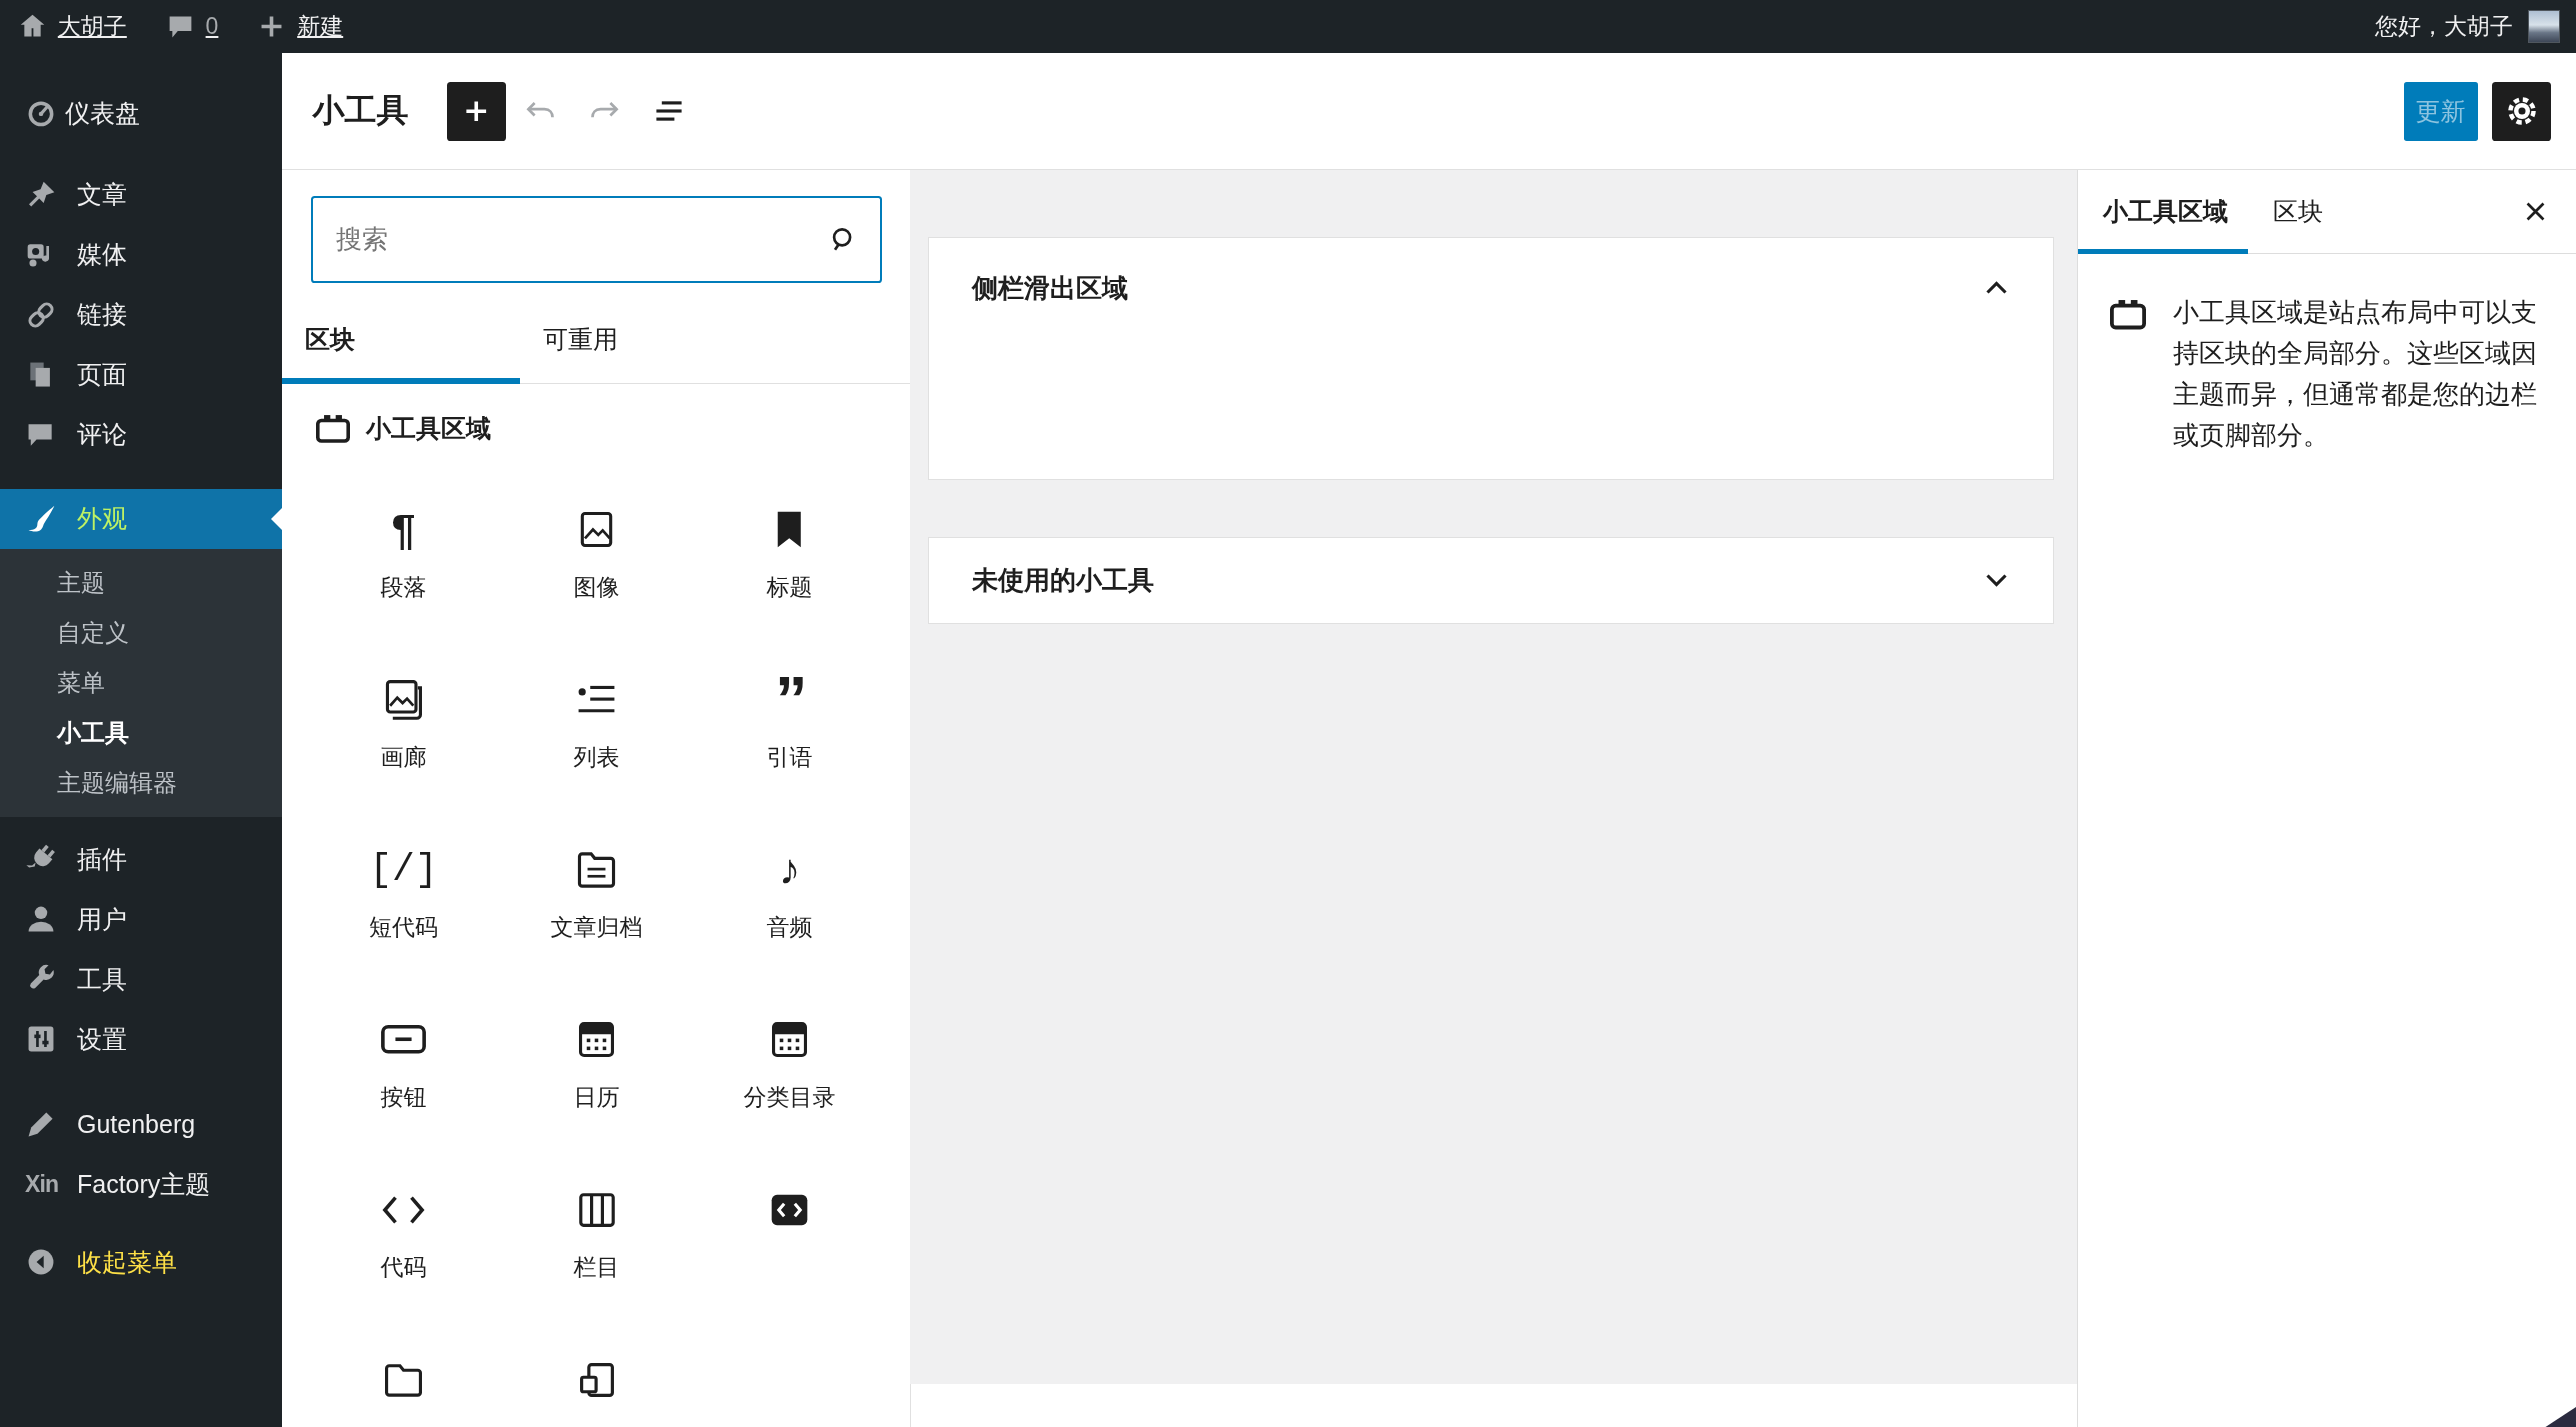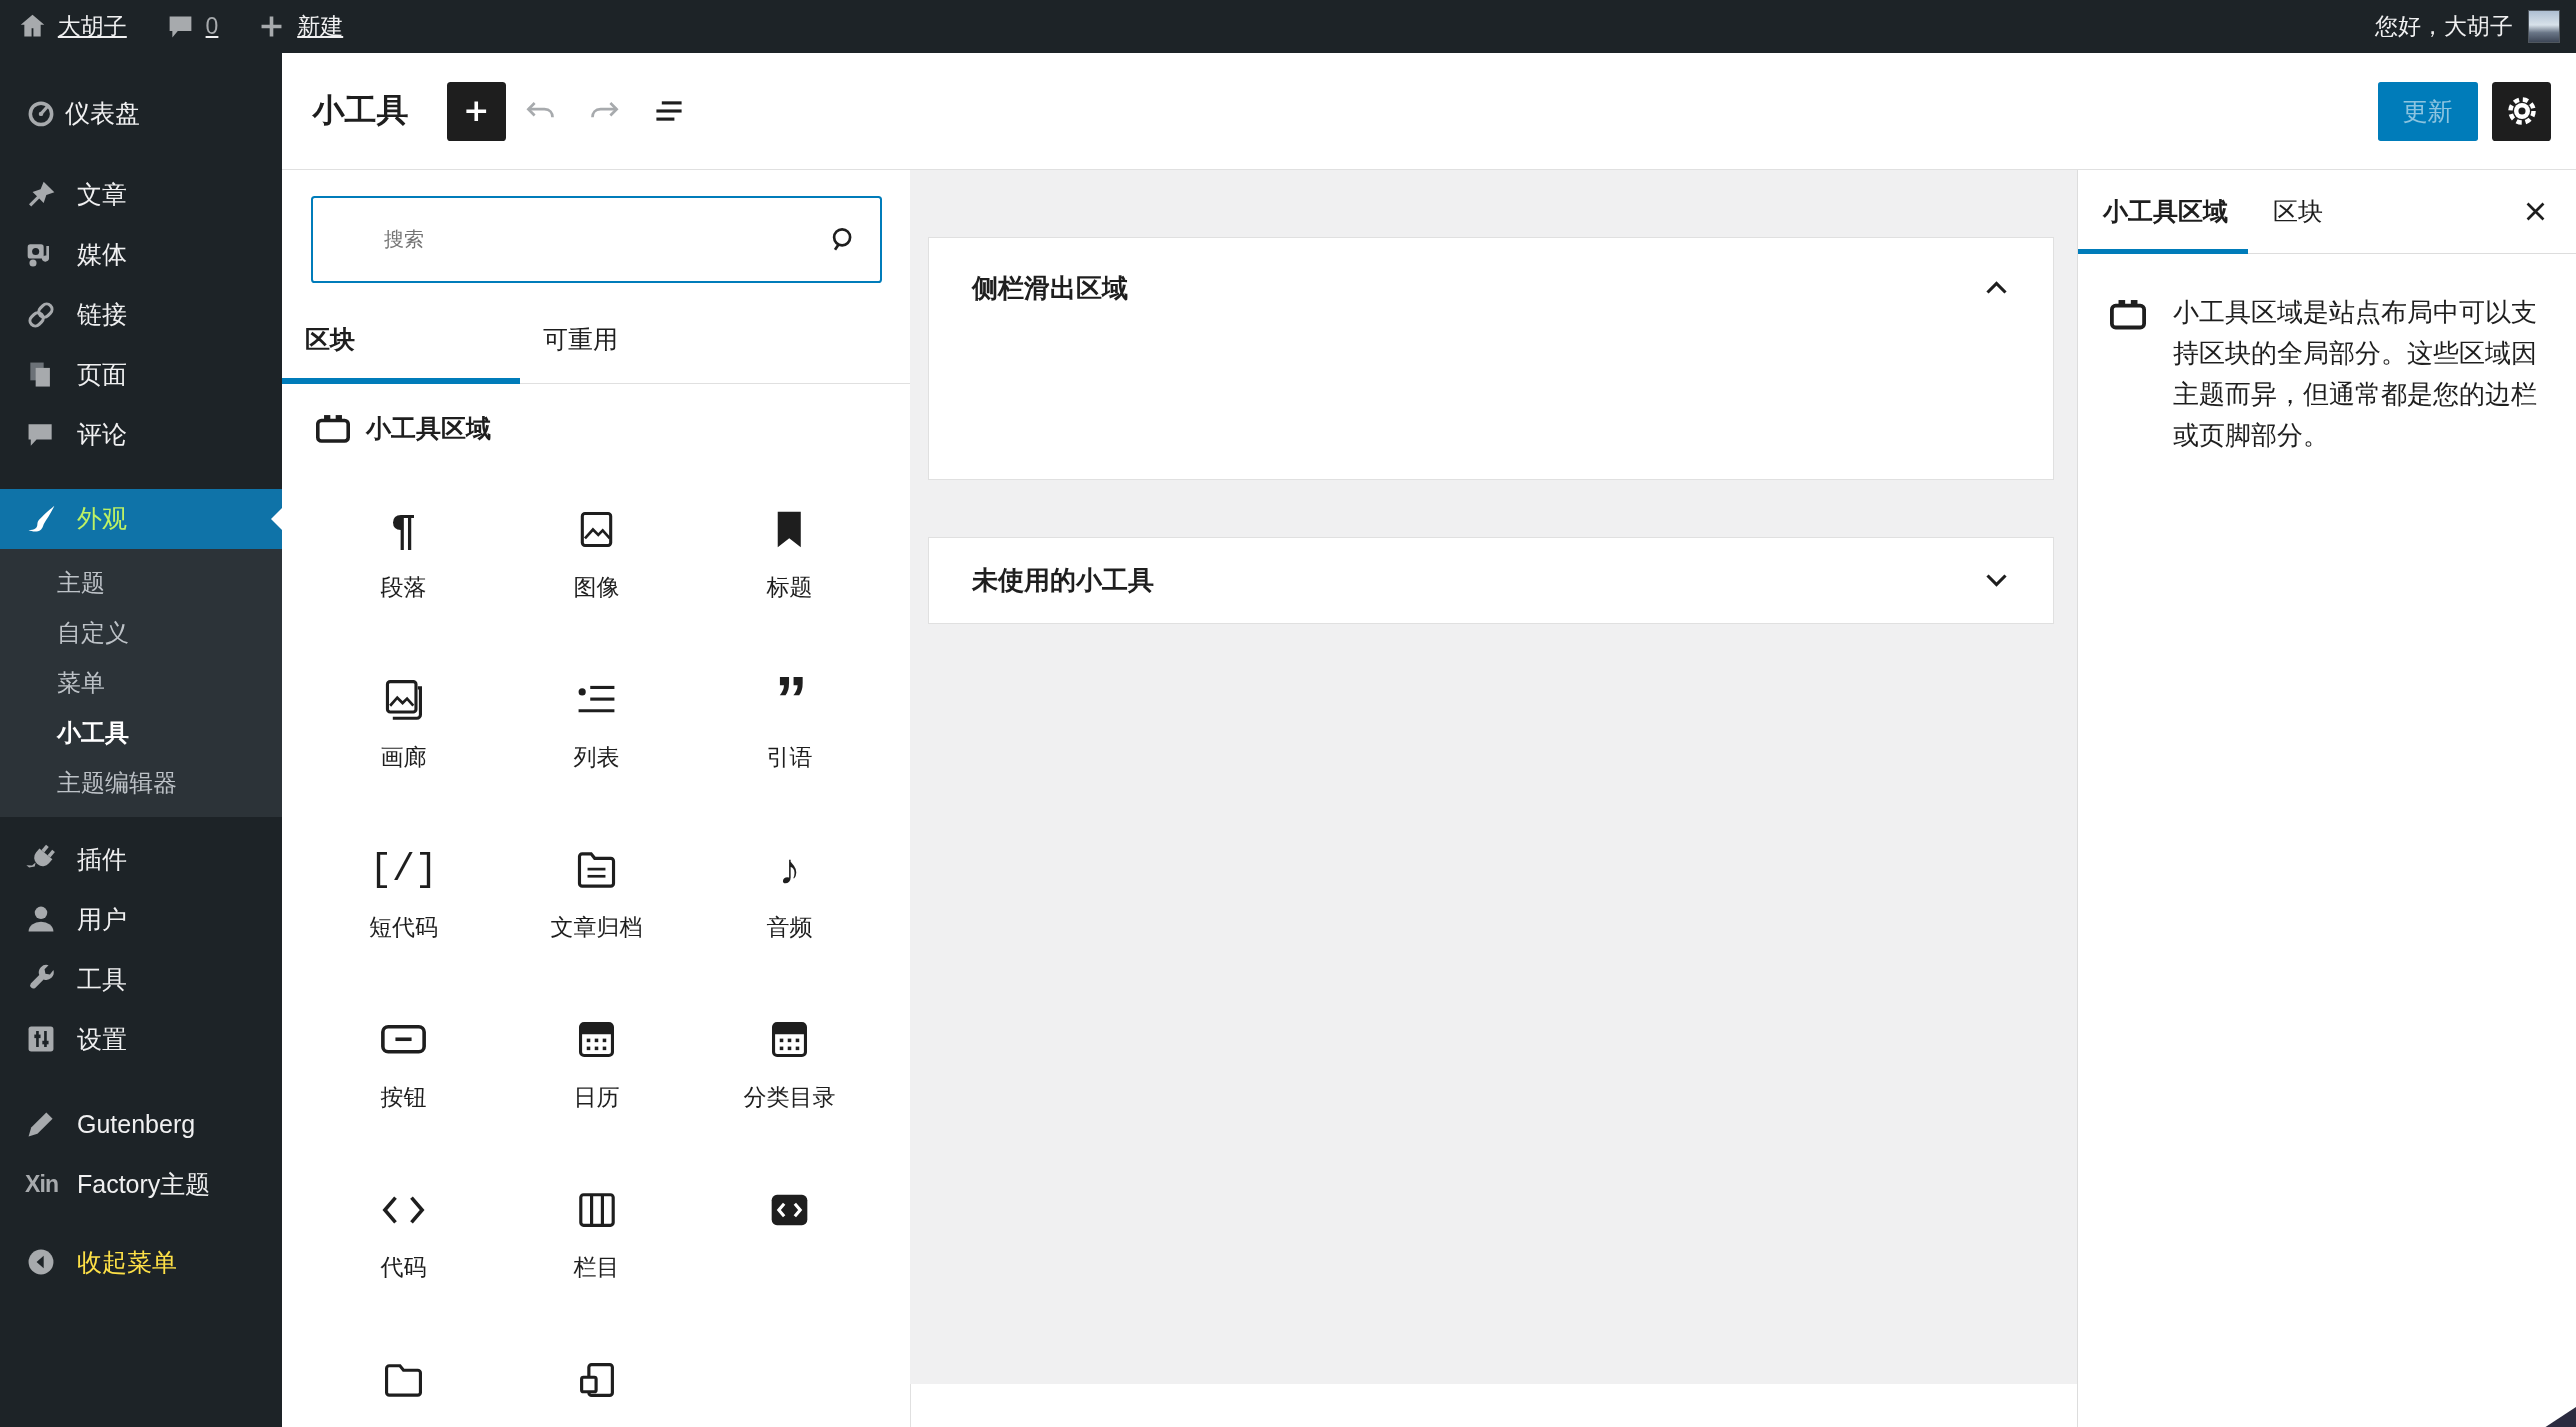--- a/index.html
+++ b/index.html
@@ -48,31 +48,31 @@
     position:absolute;left:282px;top:53px;width:2294px;height:117px;background:#fff;
     border-bottom:1.3px solid #e0e0e0;display:flex;align-items:center;box-sizing:border-box;
   }
   .ed-title{font-size:32px;font-weight:bold;margin-left:30.5px;}
   .sq-btn{width:59px;height:59px;border-radius:3.6px;background:#1e1e1e;border:none;cursor:pointer;
           display:flex;align-items:center;justify-content:center;flex:none;}
   .inserter-toggle{margin-left:38px;}
   .hist-btn{width:59px;height:59px;background:none;border:none;display:flex;align-items:center;
             justify-content:center;cursor:pointer;margin-left:5.4px;flex:none;}
   .spacer{flex:1;}
-  .update-btn{height:59px;padding:0 25px;background:#007cba;color:rgba(255,255,255,0.55);
+  .update-btn{height:59px;padding:0 12px;background:#007cba;color:rgba(255,255,255,0.55);
               font-size:25px;border:none;border-radius:2.7px;cursor:pointer;margin-right:14.4px;
               font-family:inherit;}
   .gear-btn{margin-right:25px;}
   
   .inserter{position:absolute;left:282px;top:170px;width:629px;height:1258px;background:#fff;
             border-right:1.3px solid #e0e0e0;box-sizing:border-box;overflow:hidden;}
   .search-wrap{position:absolute;left:29px;top:26px;width:571px;height:87px;box-sizing:border-box;
                border:2.7px solid #007cba;border-radius:3.6px;display:flex;align-items:center;}
-  .search-input{flex:1;border:none;outline:none;font-size:20px;padding:0 0 0 23px;background:none;
-                font-family:Liberation Serif, serif;color:#1e1e1e;margin-left:48px;}
+  .search-input{flex:1;border:none;outline:none;font-size:26px;padding:0 0 0 23px;background:none;
+                font-family:Liberation Serif, serif;color:#1e1e1e;}
   .search-input::placeholder{color:#757575;}
   .search-icon{margin-right:21.5px;flex:none;}
   .ins-tabs{position:absolute;left:0;top:126px;width:629px;height:88px;display:flex;
             border-bottom:1.3px solid #e0e0e0;box-sizing:border-box;}
   .ins-tab{width:238px;display:flex;align-items:center;padding-left:23px;font-size:25px;
            position:relative;cursor:pointer;box-sizing:border-box;}
   .ins-tab.active{font-weight:bold;}
   .ins-tab.active::after{content:"";position:absolute;left:0;bottom:-1.3px;width:100%;height:6.3px;background:#007cba;}
   .section-head{position:absolute;left:34px;top:242px;display:flex;align-items:center;gap:16px;}
   .section-title{font-size:25px;font-weight:bold;}

